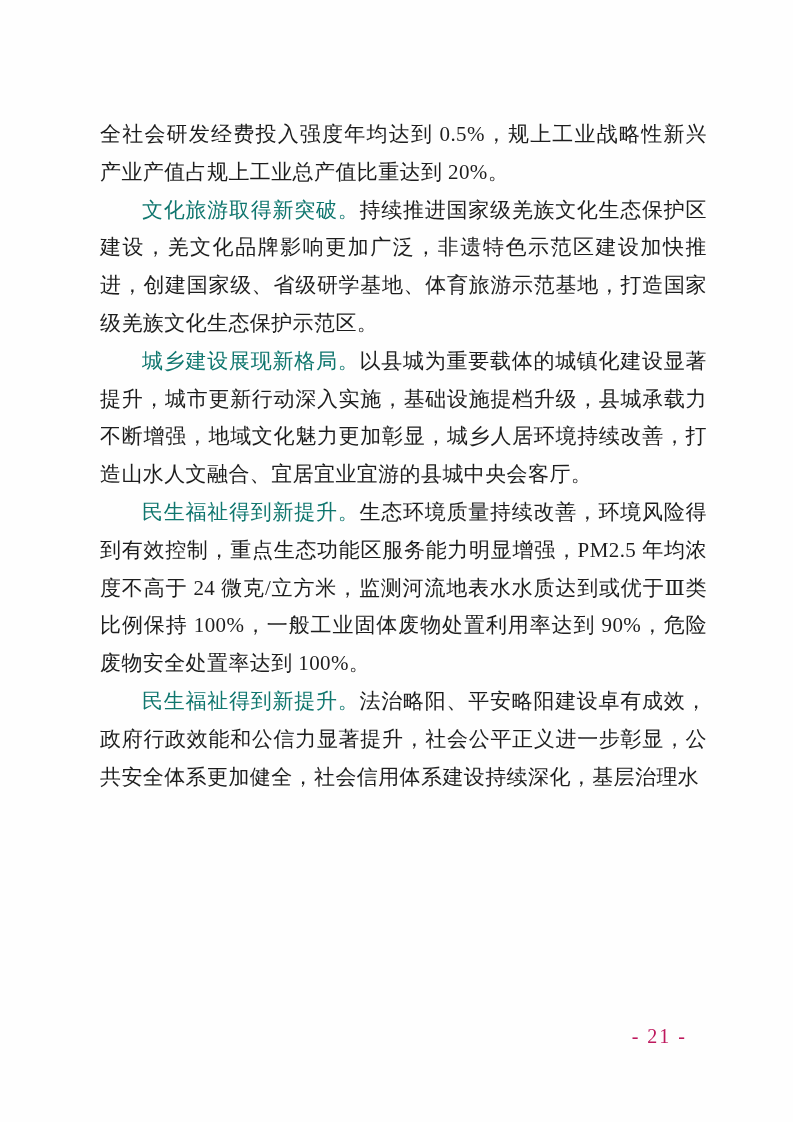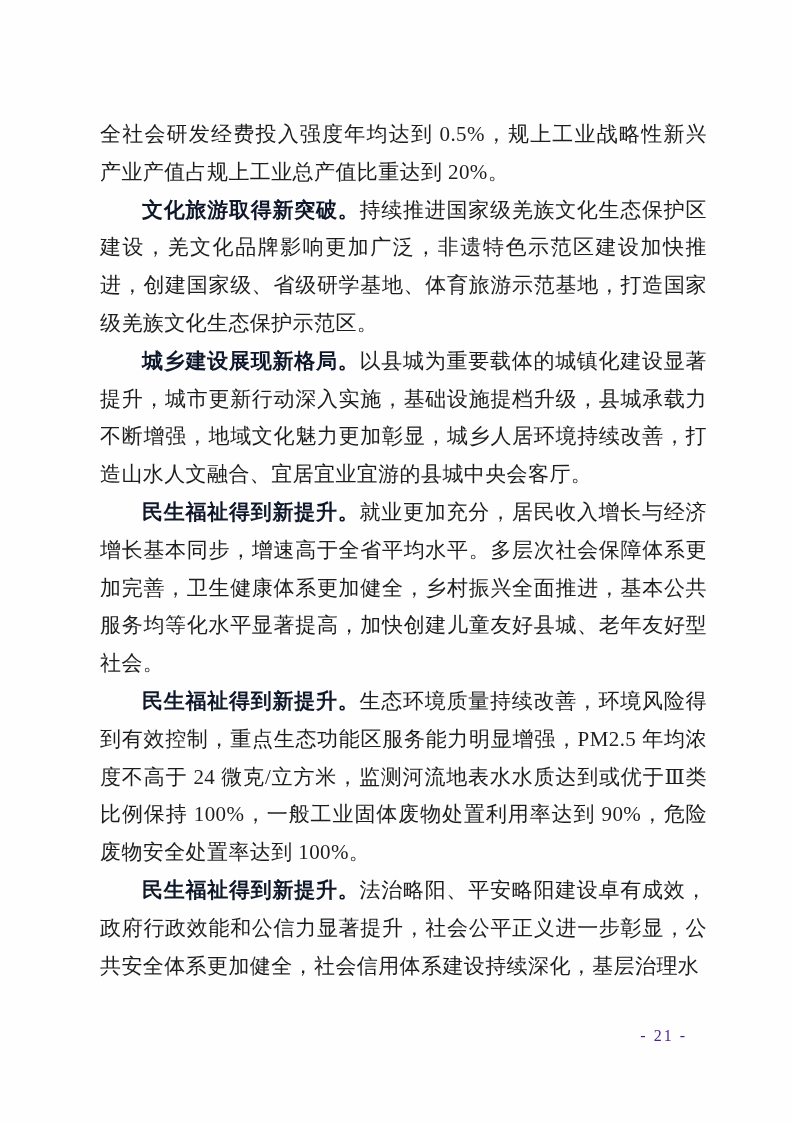--- a/index.html
+++ b/index.html
@@ -28,48 +28,47 @@
   }
   .content p {
     margin: 0;
     padding: 0;
     text-indent: 2em;
   }
   .content p.no-indent {
     text-indent: 0;
   }
   .lead {
-    font-weight: 700;
-    color: #0f172a;
+    font-weight: 400;
+    color: #0f766e;
   }
   .page-number {
     position: absolute;
     top: 1023px;
     right: 106px;
-    font-size: 16px;
+    font-size: 20px;
     line-height: 26px;
-    color: #4c1d95;
+    color: #be185d;
     letter-spacing: 2px;
     white-space: pre;
   }
 </style>
 </head>
 <body>
 
 <div class="page">
 
   <div class="content">
 
     <p class="no-indent"><b class="lead"></b><span>全社会研发经费投入强度年均达到 0.5%，规上工业战略性新兴产业产值占规上工业总产值比重达到 20%。</span></p>
 
     <p><b class="lead">文化旅游取得新突破。</b><span>持续推进国家级羌族文化生态保护区建设，羌文化品牌影响更加广泛，非遗特色示范区建设加快推进，创建国家级、省级研学基地、体育旅游示范基地，打造国家级羌族文化生态保护示范区。</span></p>
 
     <p><b class="lead">城乡建设展现新格局。</b><span>以县城为重要载体的城镇化建设显著提升，城市更新行动深入实施，基础设施提档升级，县城承载力不断增强，地域文化魅力更加彰显，城乡人居环境持续改善，打造山水人文融合、宜居宜业宜游的县城中央会客厅。</span></p>
 
-    <p><b class="lead">民生福祉得到新提升。</b><span>就业更加充分，居民收入增长与经济增长基本同步，增速高于全省平均水平。多层次社会保障体系更加完善，卫生健康体系更加健全，乡村振兴全面推进，基本公共服务均等化水平显著提高，加快创建儿童友好县城、老年友好型社会。</span></p>
 
     <p><b class="lead">民生福祉得到新提升。</b><span>生态环境质量持续改善，环境风险得到有效控制，重点生态功能区服务能力明显增强，PM2.5 年均浓度不高于 24 微克/立方米，监测河流地表水水质达到或优于Ⅲ类比例保持 100%，一般工业固体废物处置利用率达到 90%，危险废物安全处置率达到 100%。</span></p>
 
     <p><b class="lead">民生福祉得到新提升。</b><span>法治略阳、平安略阳建设卓有成效，政府行政效能和公信力显著提升，社会公平正义进一步彰显，公共安全体系更加健全，社会信用体系建设持续深化，基层治理水</span></p>
 
   </div>
 
   <div class="page-number">- 21 -</div>
 
 </div>

